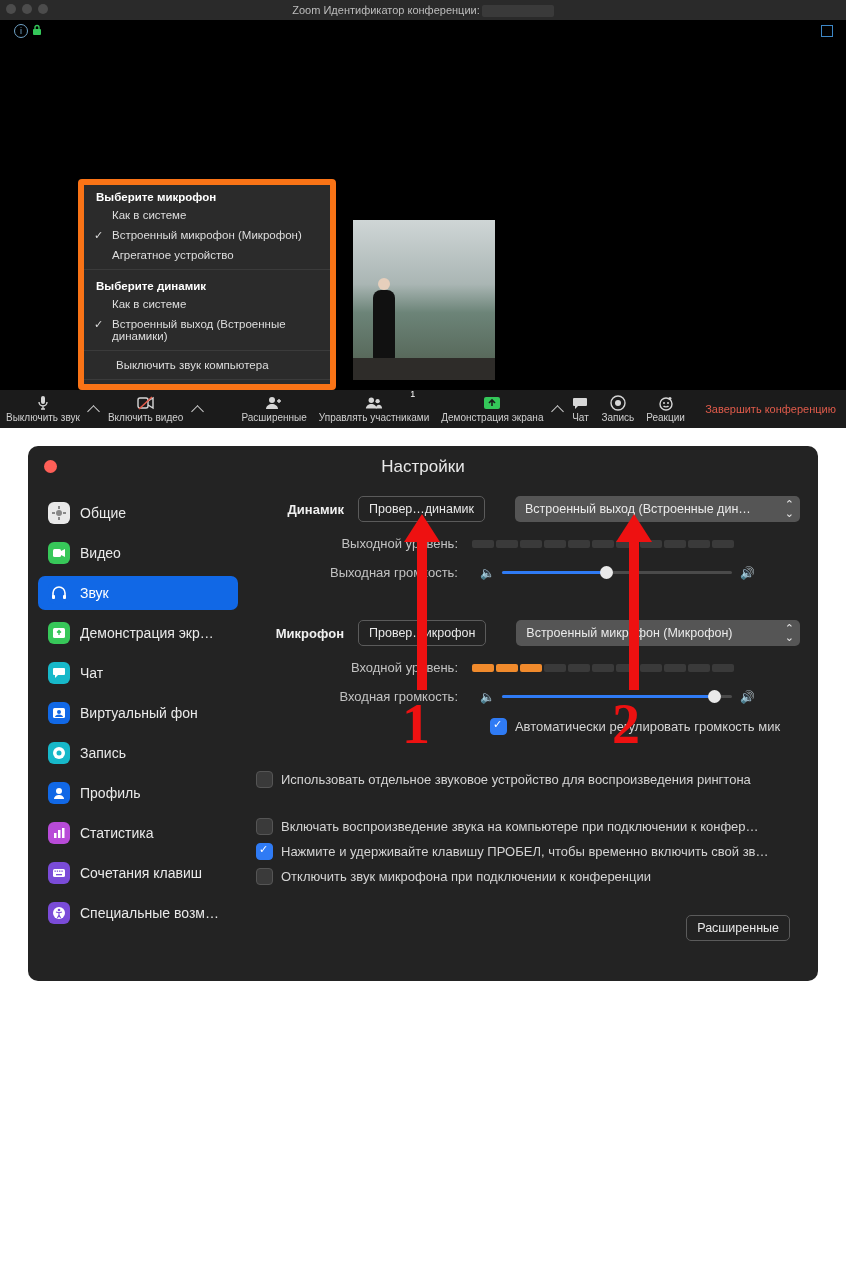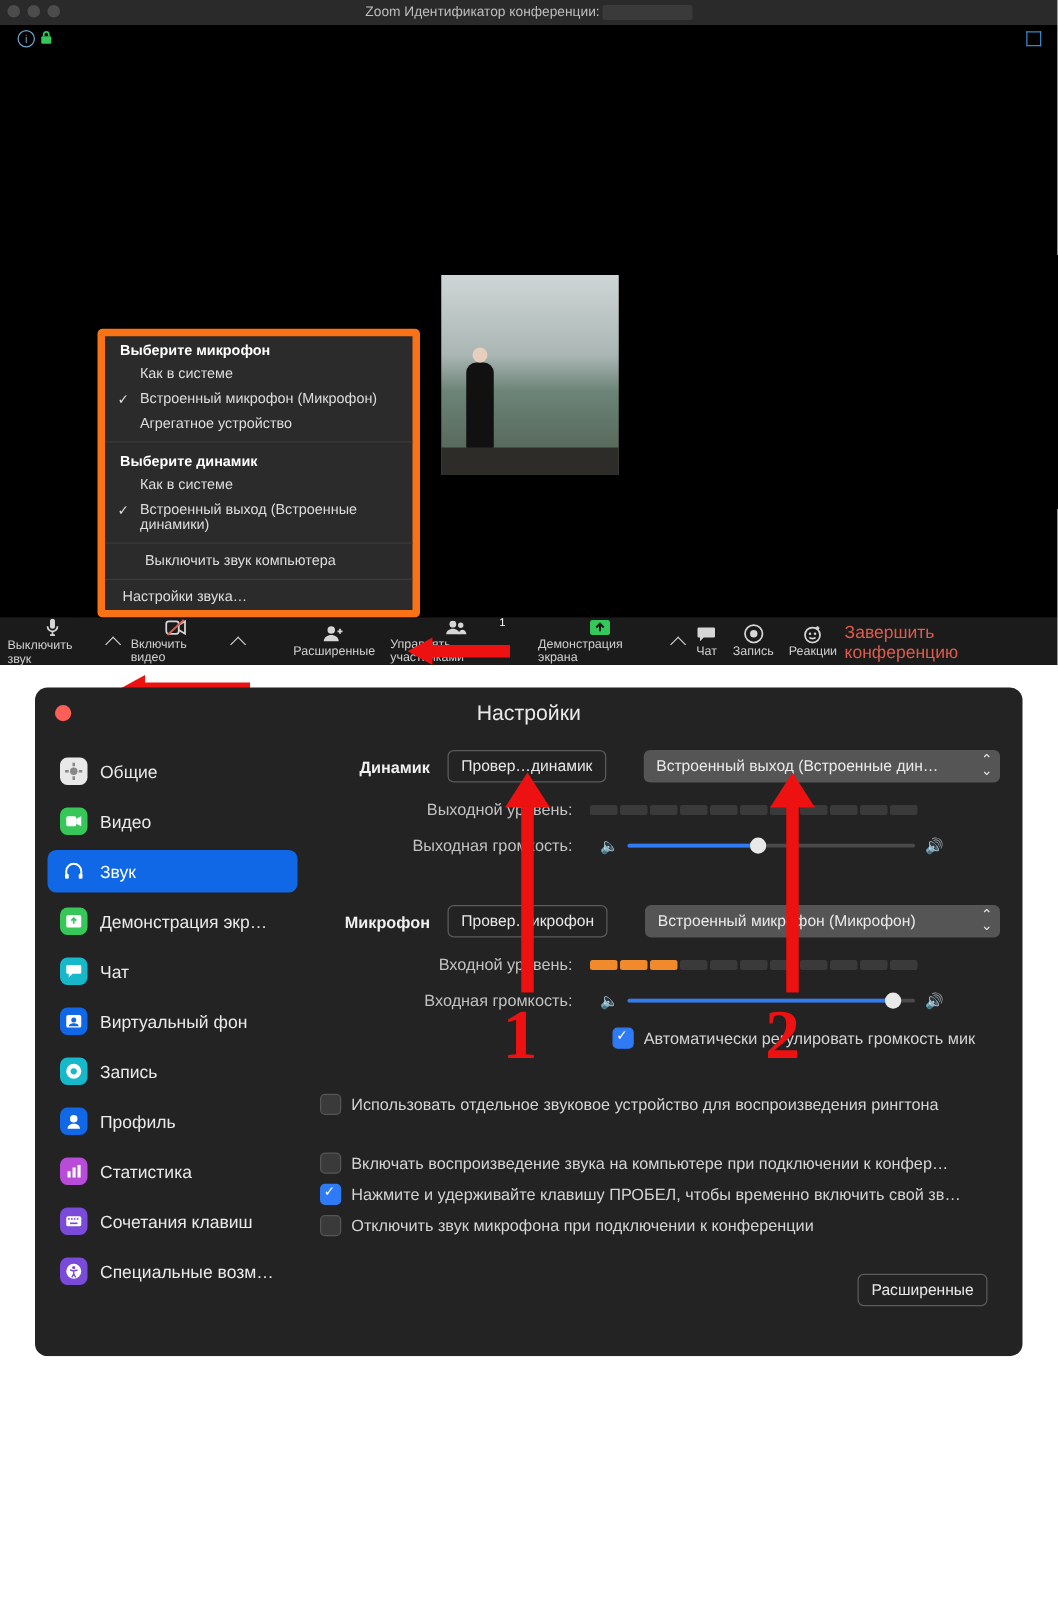--- a/index.html
+++ b/index.html
@@ -1,16 +1,16 @@
 <!DOCTYPE html>
 <html><head>
 <meta charset="utf-8">
 <style>
   html,body{margin:0;padding:0;background:#fff;font-family:-apple-system,Helvetica,Arial,sans-serif;color:#e8e8e8;font-size:12px;}
-  .screen1{width:846px;height:532px;background:#111;position:relative;color:#ccc;}
+  .screen1{width:846px;height:428px;background:#111;position:relative;color:#ccc;}
   .titlebar{height:20px;line-height:20px;background:#2a2a2a;color:#bdbdbd;font-size:11px;text-align:center;position:relative;}
   .traffic{position:absolute;left:6px;top:4px;display:flex;gap:6px;}
   .dot{width:10px;height:10px;border-radius:50%;background:#4c4c4c;}
   .title-id-mask{display:inline-block;width:72px;height:12px;background:#3a3a3a;vertical-align:middle;margin-left:2px;border-radius:2px;}
   .subbar{height:20px;background:#000;position:relative;}
   .info-icon{position:absolute;left:14px;top:4px;width:12px;height:12px;border:1px solid #6fa3c7;border-radius:50%;color:#6fa3c7;font-size:9px;text-align:center;line-height:12px;}
   .lock-icon{position:absolute;left:32px;top:4px;width:10px;height:12px;}
   .full-icon{position:absolute;right:12px;top:4px;width:12px;height:12px;border:1px dashed transparent;}
   .corner{position:absolute;width:5px;height:5px;border:1px solid #3d87c6;}
   .c-tl{top:0;left:0;border-right:none;border-bottom:none;}
@@ -21,21 +21,21 @@
   .speaker-tile{position:absolute;left:353px;top:180px;width:142px;height:160px;background:linear-gradient(to bottom,#cfd6d6 0%,#aab6b4 40%,#6c8478 58%,#4f5d4e 100%);overflow:hidden;}
   .person{position:absolute;left:20px;bottom:20px;width:22px;height:70px;background:#111;border-radius:8px 8px 3px 3px;}
   .person::before{content:"";position:absolute;top:-12px;left:5px;width:12px;height:12px;background:#e6cfbc;border-radius:50%;}
   .rock{position:absolute;left:0;bottom:0;right:0;height:22px;background:#2e2c29;}
   .toolbar{position:absolute;left:0;right:0;bottom:0;height:38px;background:#1b1b1b;display:flex;align-items:center;color:#cfcfcf;font-size:10px;}
   .tool{display:flex;flex-direction:column;align-items:center;justify-content:center;height:38px;padding:0 6px;gap:1px;position:relative;}
   .tool .ic{width:18px;height:16px;display:flex;align-items:center;justify-content:center;}
   .chev-up{width:8px;height:8px;border-left:1px solid #cfcfcf;border-top:1px solid #cfcfcf;transform:rotate(45deg);margin-top:4px;}
   .chev-col{width:16px;height:38px;display:flex;align-items:center;justify-content:center;}
   .badge-n{position:absolute;top:-1px;right:20px;font-size:9px;color:#fff;}
-  .leave{margin-left:auto;color:#e05b4b;padding-right:10px;font-size:14px;}
+  .leave{margin-left:auto;color:#e05b4b;padding-right:10px;font-size:11px;}
   
   .stroke{stroke:#d6d6d6;fill:none;stroke-width:1.4;}
   .fillw{fill:#d6d6d6;}
   
   .popup{position:absolute;left:78px;bottom:38px;width:246px;background:#2b2b2b;border:6px solid #f97316;border-radius:4px;box-shadow:0 4px 14px rgba(0,0,0,.6);font-size:11.5px;color:#dedede;}
   .pop-sect-title{padding:6px 12px 2px;color:#fff;font-weight:600;font-size:11.5px;}
   .pop-item{padding:4px 12px 4px 28px;position:relative;cursor:default;}
   .pop-item.check::before{content:"✓";position:absolute;left:10px;top:4px;color:#dedede;font-size:11px;}
   .pop-div{height:1px;background:#3b3b3b;margin:4px 0;}
   
@@ -125,21 +125,20 @@
     <div class="pop-item">Как в системе</div>
     <div class="pop-item check">Встроенный микрофон (Микрофон)</div>
     <div class="pop-item">Агрегатное устройство</div>
     <div class="pop-div"></div>
     <div class="pop-sect-title">Выберите динамик</div>
     <div class="pop-item">Как в системе</div>
     <div class="pop-item check">Встроенный выход (Встроенные динамики)</div>
     <div class="pop-div"></div>
     <div class="pop-item" style="padding-left:32px">Выключить звук компьютера</div>
     <div class="pop-div"></div>
-    <div class="pop-item" style="padding-left:14px">Настройки звука…</div>
   </div>
 
   <div class="toolbar">
     <div class="tool">
       <span class="ic">
         <svg width="14" height="16" viewBox="0 0 14 16">
             <rect x="5" y="1" width="4" height="8" rx="2" class="fillw"></rect>
             <path d="M3 7a4 4 0 0 0 8 0 M7 11v3 M5 14h4" class="stroke"></path>
           </svg>
       </span>

